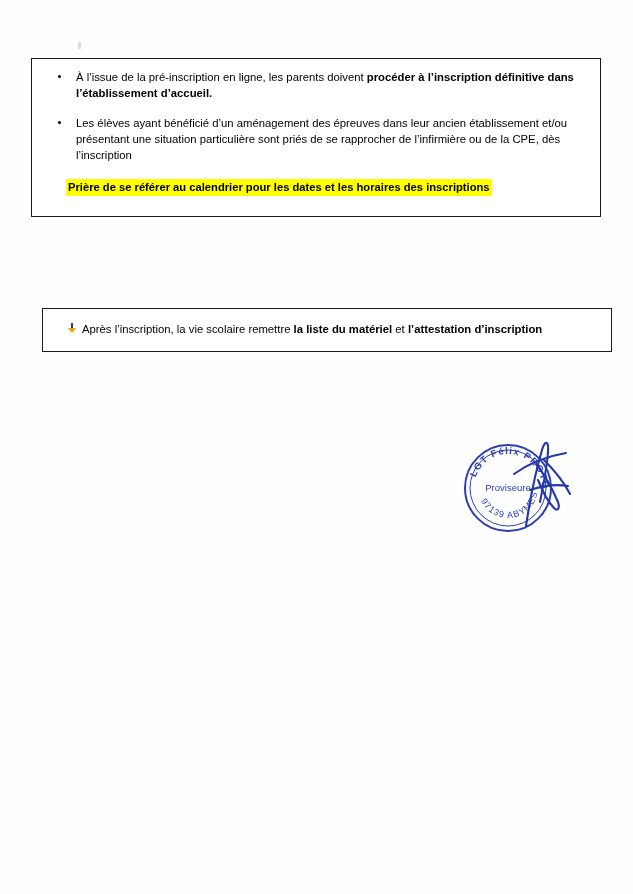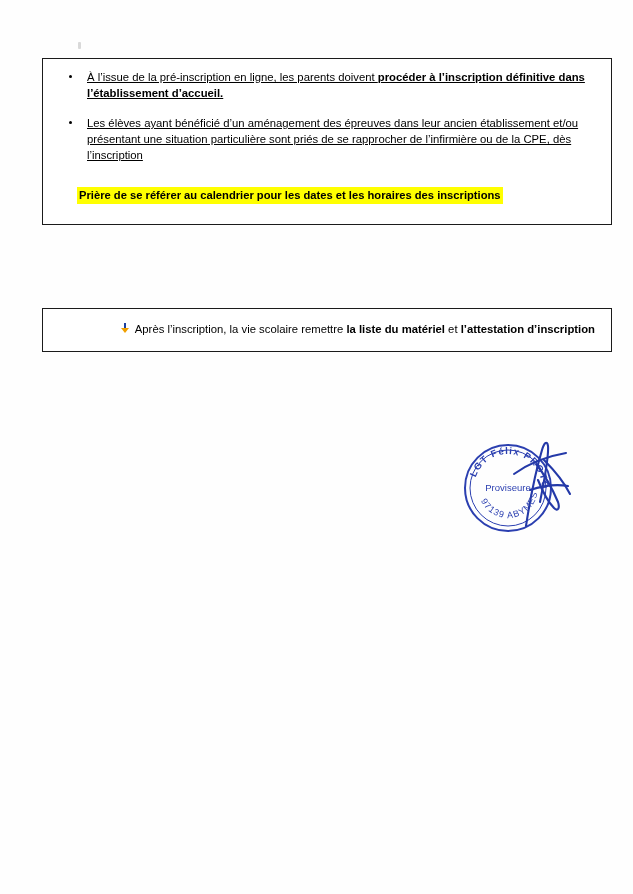--- a/index.html
+++ b/index.html
@@ -29,45 +29,44 @@
     top: 42px;
     width: 3px;
     height: 7px;
     background: #d9d9d9;
     border-radius: 1px;
   }
 
   
   .block-one {
     position: absolute;
-    left: 42px;
+    left: 31px;
     top: 58px;
     width: 570px;
     box-sizing: border-box;
     border: 1px solid #1b1b1b;
     padding: 10px 12px 12px 12px;
     background: #ffffff;
-    text-decoration: underline;
   }
 
   ul.bullets {
     list-style: none;
     margin: 0;
     padding: 0;
   }
   ul.bullets > li {
     position: relative;
     padding-left: 32px;
     margin: 0 0 14px 0;
     font-size: 11.3px;
     line-height: 1.42;
     text-align: left;
   }
   ul.bullets > li:last-child {
-    margin-bottom: 14px;
+    margin-bottom: 6px;
   }
   ul.bullets > li .dot {
     position: absolute;
     left: 14px;
     top: 6px;
     width: 3px;
     height: 3px;
     background: #000;
     border-radius: 50%;
   }
@@ -96,21 +95,21 @@
   .block-two .title-row {
     border-bottom: 1px solid #1b1b1b;
     text-align: center;
     font-weight: bold;
     font-size: 12.2px;
     letter-spacing: .2px;
     padding: 13px 6px 14px 6px;
   }
   .block-two .body-row {
     padding: 12px 16px 14px 16px;
-    text-align: right;
+    text-align: left;
     font-size: 11.3px;
     line-height: 1.45;
   }
   .body-row .line1 {
     position: relative;
     display: block;
     padding-left: 8px;
   }
   .arrow-icon {
     display: inline-block;

